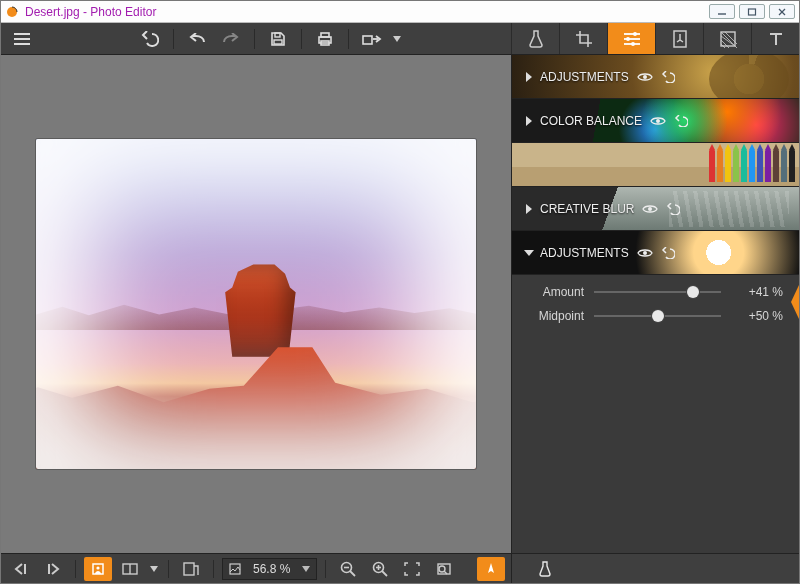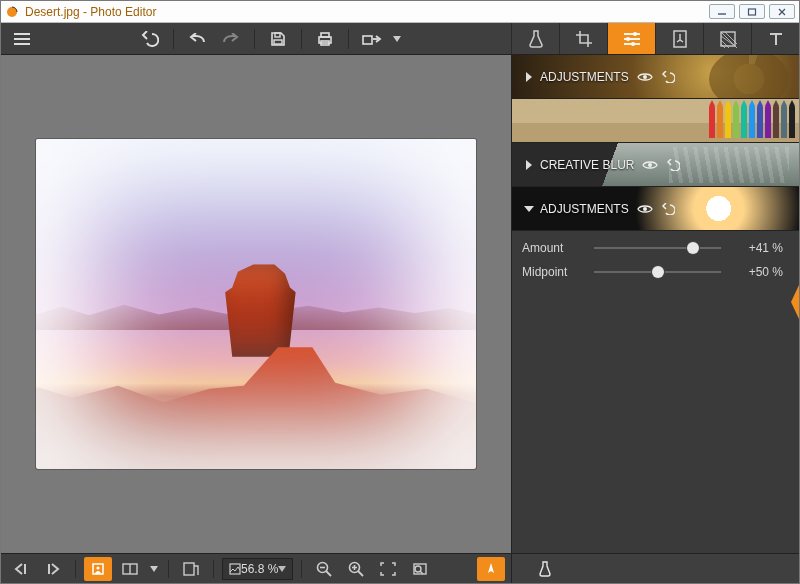--- a/index.html
+++ b/index.html
@@ -1,19 +1,19 @@
 <!DOCTYPE html>
 <html><head>
 <meta charset="utf-8">
 <style>
   * { box-sizing: border-box; margin: 0; padding: 0; user-select: none; }
   html, body { width: 800px; height: 584px; overflow: hidden; font-family: "Segoe UI", Arial, sans-serif; font-size: 12px; background: #fff; }
   .window { width: 800px; height: 584px; border: 1px solid #777; display: flex; flex-direction: column; background: #3a3a3a; }
   
-  .titlebar { height: 22px; background: #fdfdfd; border-bottom: 1px solid #bbb; display: flex; align-items: center; padding: 0 4px; color: #a16207; }
+  .titlebar { height: 22px; background: #fdfdfd; border-bottom: 1px solid #bbb; display: flex; align-items: center; padding: 0 4px; color: #a21caf; }
   .titlebar .app-icon { width: 14px; height: 14px; margin-right: 6px; display:flex; align-items:center; justify-content:center; }
   .titlebar .title { flex: 1; font-size: 12px; }
   .winbtns { display: flex; gap: 4px; }
   .winbtn { width: 26px; height: 15px; border: 1px solid #9aa; border-radius: 2px; background: #f4f7fb; display:flex; align-items:center; justify-content:center; color:#445; font-size:9px; }
   .winbtn.close { }
   
   .topbar { height: 32px; background: #3f3f3f; display: flex; align-items: stretch; border-bottom: 1px solid #222; }
   .topbar-left { width: 510px; display: flex; align-items: center; padding: 0 6px; gap: 4px; }
   .tb-btn { width: 30px; height: 26px; display:flex; align-items:center; justify-content:center; color:#ddd; border-radius:2px; }
   .tb-sep { width:1px; height:20px; background:#2a2a2a; margin: 0 4px; }
@@ -44,32 +44,32 @@
   .cat-color .bg { background: linear-gradient(100deg, #1a1a1a 0%, #1a1a1a 30%, transparent 30%), radial-gradient(circle at 60% 50%, #2bd46b, transparent 25%), radial-gradient(circle at 75% 30%, #ff7a00, transparent 25%), radial-gradient(circle at 85% 60%, #ff2a6d, transparent 25%), radial-gradient(circle at 50% 70%, #2a8cff, transparent 25%), #0c2a12;}
   .cat-tone .bg { background: linear-gradient(to bottom, #c9b48a 0 55%, #b89f72 55% 100%);}
   .cat-tone .pencils { position:absolute; right:4px; top:6px; bottom:4px; display:flex; gap:2px; align-items:flex-end; z-index:0;}
   .pencil { width:6px; height:32px; border-radius:1px 1px 0 0; position:relative;}
   .pencil::before { content:""; position:absolute; top:-6px; left:0; width:0;height:0;border-left:3px solid transparent;border-right:3px solid transparent;border-bottom:6px solid currentColor;}
   .cat-blur .bg { background: linear-gradient(110deg, #2a2a2a 0 35%, transparent 35%), linear-gradient(to bottom, #aeb6b0, #6d7a74); filter:none;}
   .cat-blur .bg::after{content:"";position:absolute; right:10px; top:4px; width:120px; height:36px; background: repeating-linear-gradient(80deg, rgba(255,255,255,.15) 0 4px, transparent 4px 10px);}
   .cat-vignette .bg { background: radial-gradient(circle at 72% 50%, #fff 0 6%, #ffd58a 6% 12%, #111 40%), #111;}
   .controls { background:#3a3a3a; padding: 10px 16px 12px 10px; display:flex; flex-direction:column; gap:10px; }
   .ctrl-row { display:flex; align-items:center; gap:10px; color:#d6d6d6; font-size:12px;}
-  .ctrl-row .lbl { width:62px; text-align:left; }
+  .ctrl-row .lbl { width:62px; text-align:right; }
   .slider { position:relative; flex:1; height:14px; }
   .track { position:absolute; left:0; right:0; top:50%; height:2px; background:#666; transform:translateY(-50%);}
   .thumb { position:absolute; top:50%; width:12px; height:12px; background:#e8e8e8; border-radius:50%; transform:translate(-50%,-50%); box-shadow:0 0 0 1px #444;}
   .ctrl-row .val { width:52px; text-align:right; }
   
   .bottombar { height:30px; background:#3f3f3f; border-top:1px solid #222; display:flex; align-items:stretch; }
   .bb-left { width:510px; display:flex; align-items:center; padding:0 6px; gap:4px; }
   .bb-btn { width:28px; height:24px; display:flex; align-items:center; justify-content:center; color:#ccc; border-radius:2px;}
   .bb-btn.active { background:#f28c1a; color:#fff;}
   .bb-sep { width:1px; height:18px; background:#2a2a2a; margin:0 4px;}
-  .zoom-box { display:flex; align-items:center; gap:0; background:#353535; border:1px solid #222; height:22px; padding:0 6px; color:#ddd; font-size:12px;}
+  .zoom-box { display:flex; align-items:center; gap:12px; background:#353535; border:1px solid #222; height:22px; padding:0 6px; color:#ddd; font-size:12px;}
   .bb-right { flex:1; display:flex; align-items:center; justify-content:flex-start; padding-left:26px; gap:10px; border-left:1px solid #222; color:#e6e6e6;}
   svg { display:block; }
   .spacer { flex:1; }
 </style>
 </head>
 <body>
 
 <div class="window">
 
   <div class="titlebar">
@@ -241,20 +241,39 @@
             </span>
           <span class="reset-mini">
               <svg width="14" height="12" viewBox="0 0 14 12">
                 <path d="M9 2a5 5 0 1 1-4 8" fill="none" stroke="#eee" stroke-width="1.5"></path>
                 <path d="M5 0L2 3l3 3" fill="none" stroke="#eee" stroke-width="1.5"></path>
               </svg>
             </span>
         </div>
       </div>
 
+      <div class="cat cat-color">
+        <div class="bg"></div>
+        <div class="fg">
+          <span class="tri"></span>
+          <span>COLOR BALANCE</span>
+          <span class="eye">
+              <svg width="16" height="10" viewBox="0 0 16 10">
+                <path d="M1 5c2-4 12-4 14 0-2 4-12 4-14 0z" fill="none" stroke="#eee" stroke-width="1.3"></path>
+                <circle cx="8" cy="5" r="2" fill="#eee"></circle>
+              </svg>
+            </span>
+          <span class="reset-mini">
+              <svg width="14" height="12" viewBox="0 0 14 12">
+                <path d="M9 2a5 5 0 1 1-4 8" fill="none" stroke="#eee" stroke-width="1.5"></path>
+                <path d="M5 0L2 3l3 3" fill="none" stroke="#eee" stroke-width="1.5"></path>
+              </svg>
+            </span>
+        </div>
+      </div>
 
       <div class="cat cat-tone">
         <div class="bg"></div>
         <div class="pencils">
           <div class="pencil" style="background:#d33;color:#d33"></div>
           <div class="pencil" style="background:#e67e22;color:#e67e22"></div>
           <div class="pencil" style="background:#f1c40f;color:#f1c40f"></div>
           <div class="pencil" style="background:#8bc34a;color:#8bc34a"></div>
           <div class="pencil" style="background:#1abc9c;color:#1abc9c"></div>
           <div class="pencil" style="background:#2196f3;color:#2196f3"></div>

